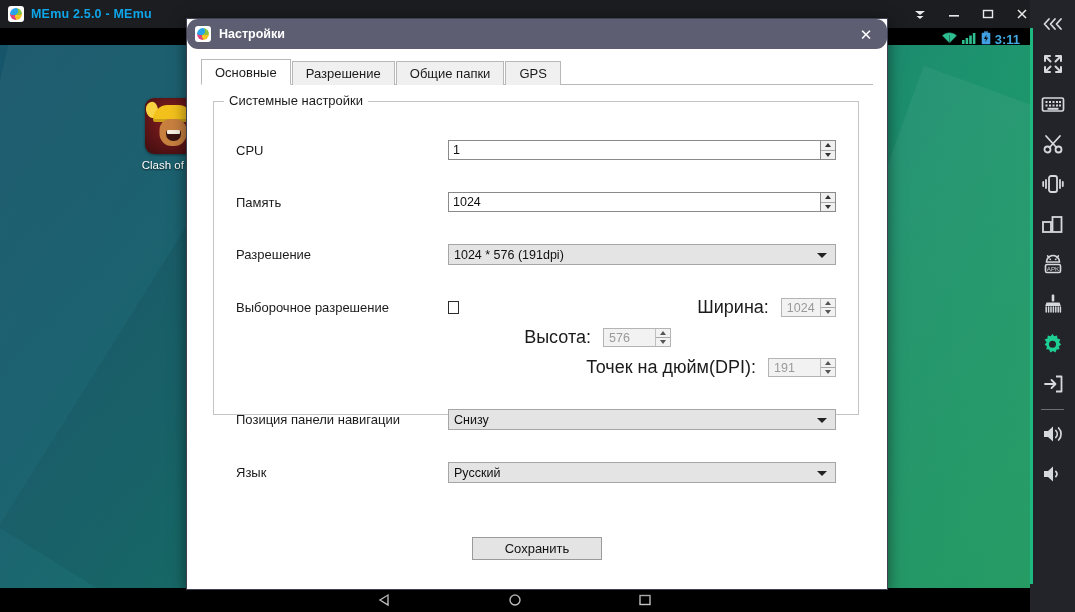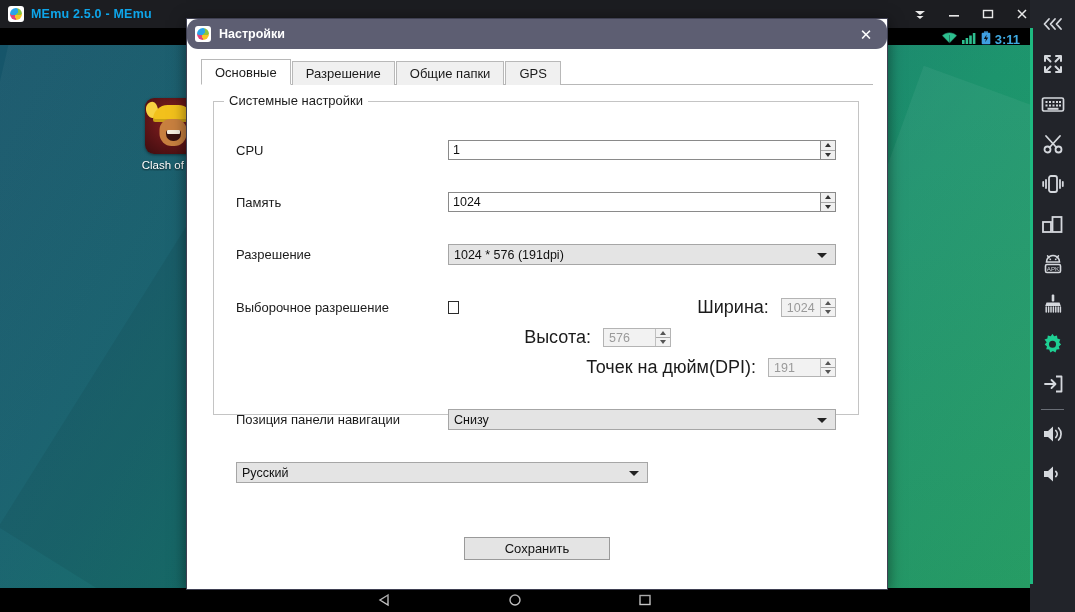--- a/index.html
+++ b/index.html
@@ -273,21 +273,21 @@
   }
   .small-spin .spin { background: #f2f2f2; border-left: 1px solid #c0c0c0; }
   .small-spin .tri.up { border-bottom-color: #555; }
   .small-spin .tri.down { border-top-color: #555; }
 
   .dlg-footer {
     height: 62px; background: #ffffff; flex: none;
     display: flex; align-items: flex-start; justify-content: center; padding-top: 10px;
   }
   .save-btn {
-    width: 146px; height: 23px; background: #e4e4e4; border: 1px solid #9a9a9a;
+    width: 130px; height: 23px; background: #e4e4e4; border: 1px solid #9a9a9a;
     font-family: "Liberation Sans", sans-serif; font-size: 13px; color: #111;
     display: flex; align-items: center; justify-content: center; text-align: right;
   }
 </style>
 </head>
 <body>
 
 <div id="app">
 
   <div class="memu-titlebar">
@@ -615,20 +615,21 @@
 
         <div class="row" style="margin-top:31px;">
           <div class="row-label">Позиция панели навигации</div>
           <div class="combo">
             <span>Снизу</span>
             <span class="caret"></span>
           </div>
         </div>
 
         <div class="row" style="margin-top:32px;">
+          <div class="row-label">Язык</div>
           <div class="combo">
             <span>Русский</span>
             <span class="caret"></span>
           </div>
         </div>
 
       </div>
     </div>
 
     <div class="dlg-footer">

